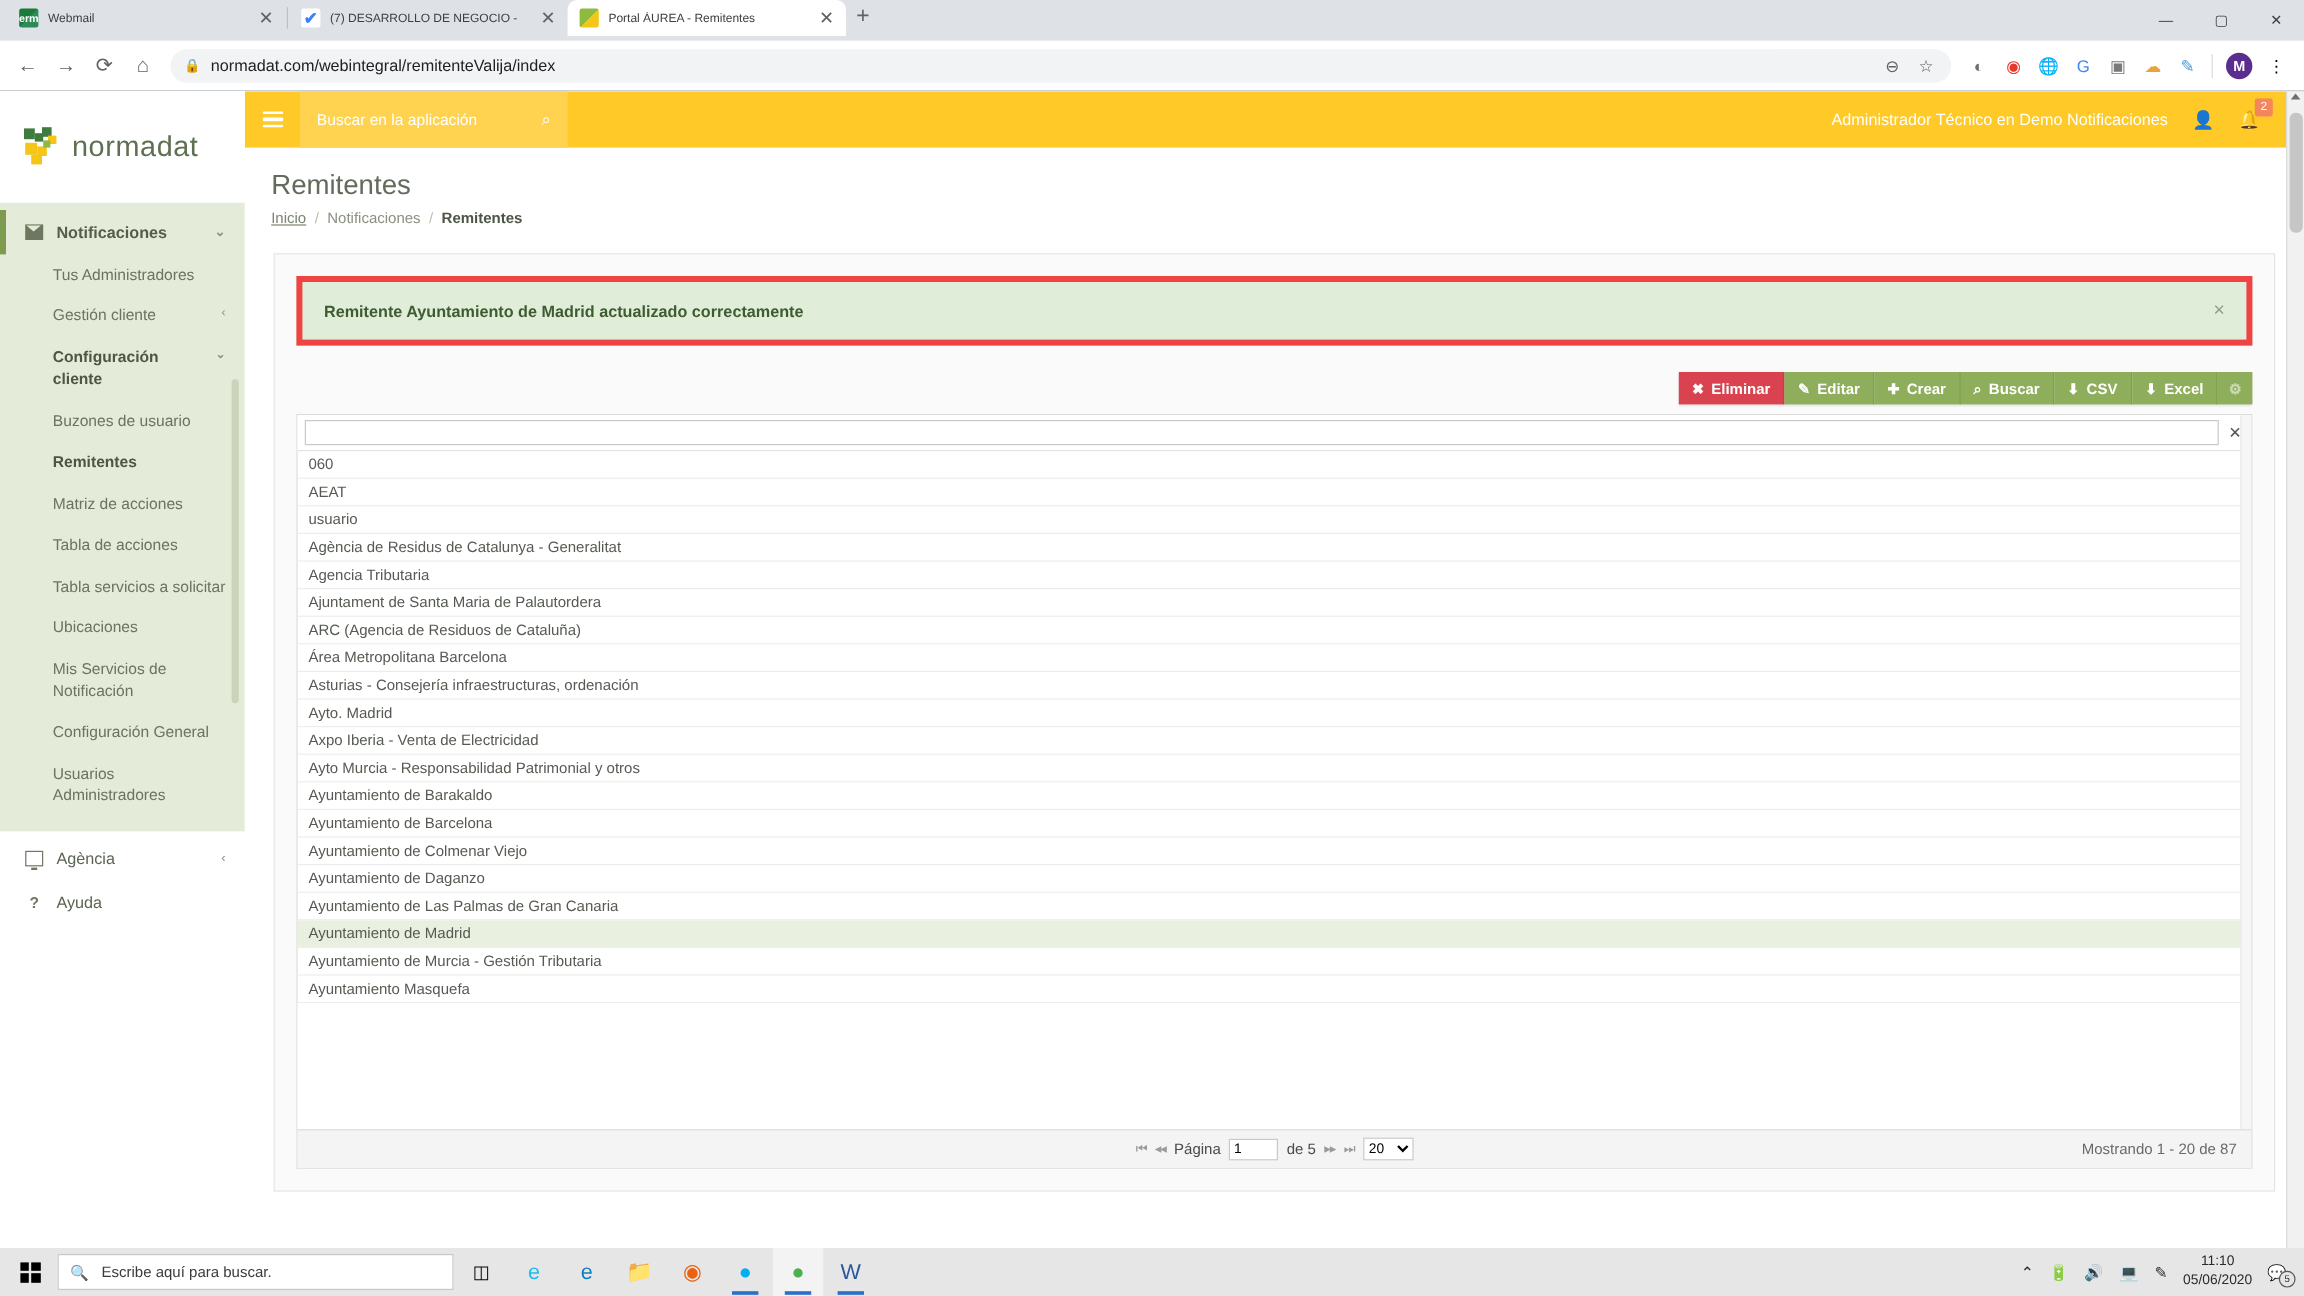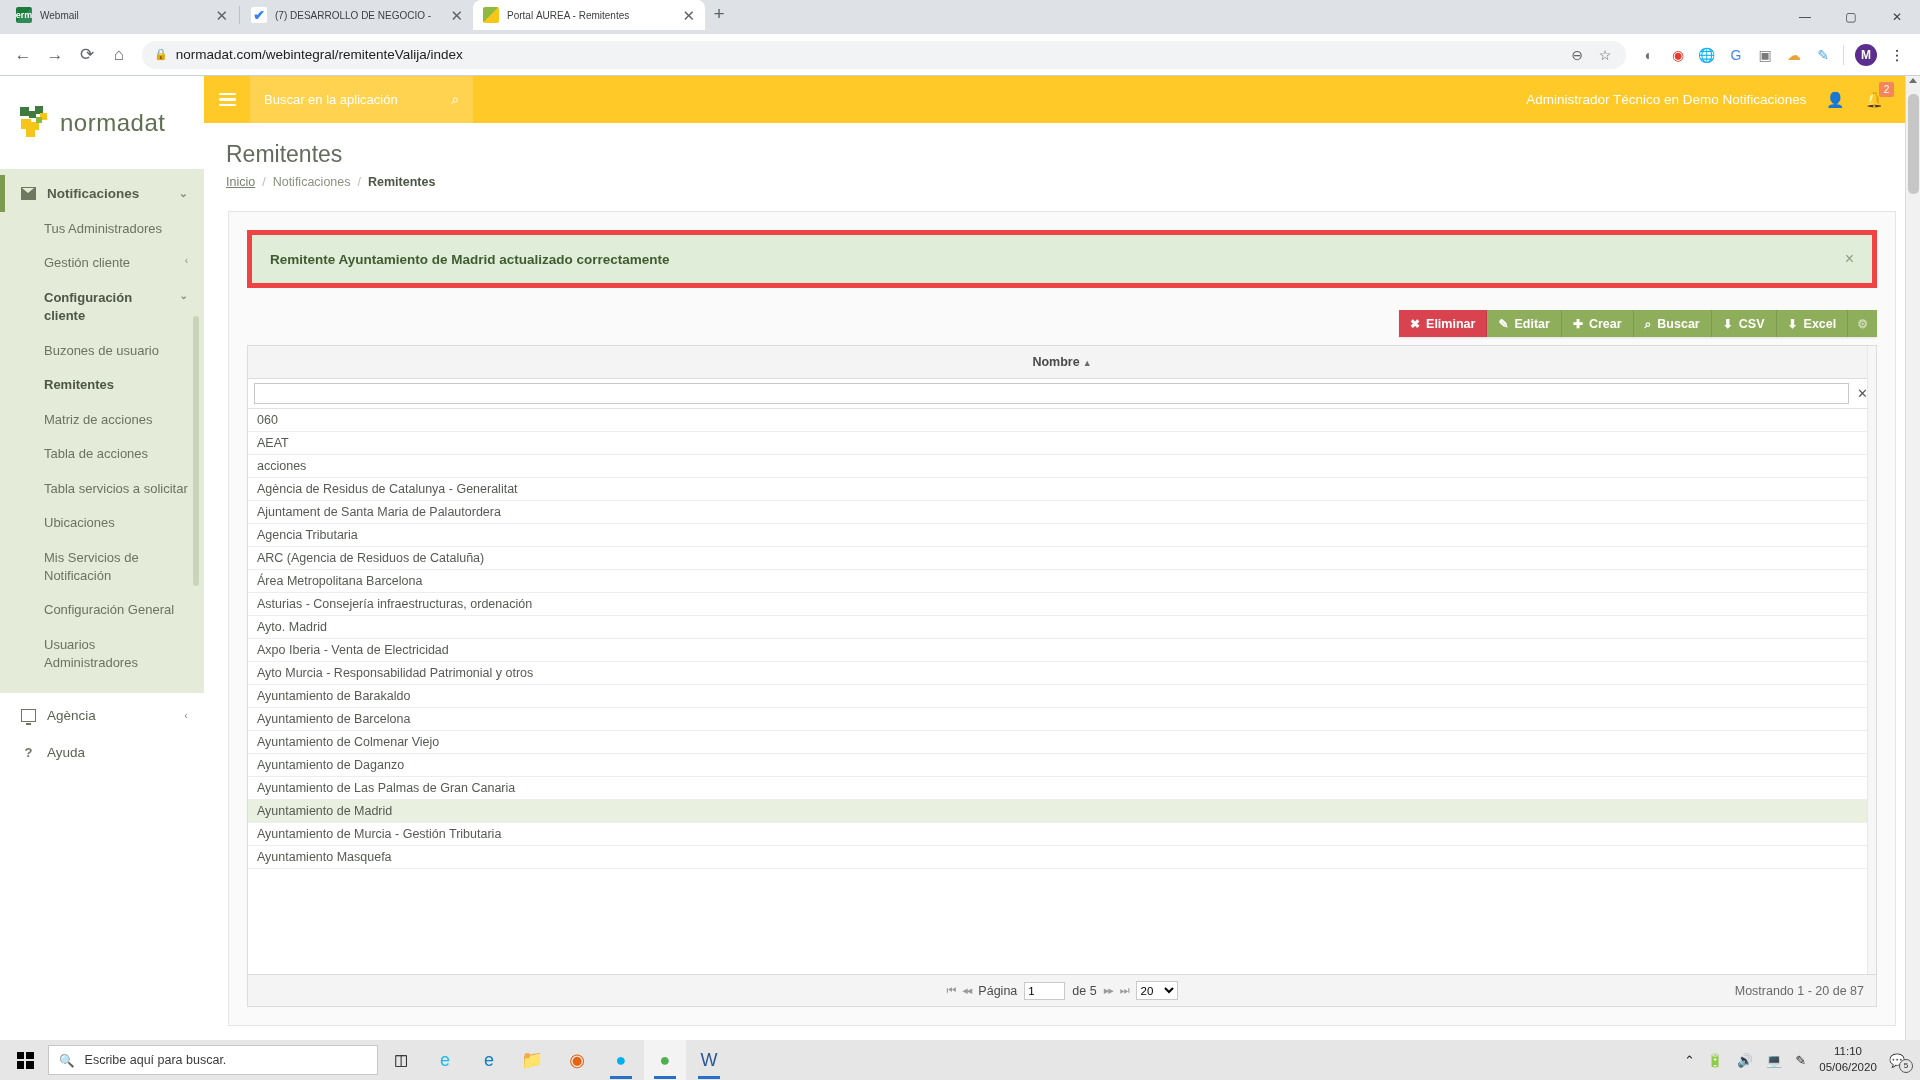--- a/index.html
+++ b/index.html
@@ -469,52 +469,47 @@
             <button class="btn gear">
               <span class="g-ico" style="opacity:.55;">⚙</span>
             </button>
           </div>
         </div>
 
         <div class="table-card">
           <div class="table-scroll-shell">
             <table class="tbl">
               <thead>
-                <tr>
-                  <th>
-                    <span>Nombre</span><span class="sort-arrow">▲</span>
-                  </th>
-                </tr>
                 <tr class="filter-row">
                   <td>
                     <div class="filter-cell">
                       <input class="filter-input" value="" style="">
                       <span class="filter-clear">✕</span>
                     </div>
                   </td>
                 </tr>
               </thead>
               <tbody id="table-body">
                   <tr>
                     <td>060</td>
                   </tr>
                   <tr>
                     <td>AEAT</td>
                   </tr>
                   <tr>
-                    <td>acciones</td>
+                    <td>usuario</td>
                   </tr>
                   <tr>
                     <td>Agència de Residus de Catalunya - Generalitat</td>
                   </tr>
                   <tr>
+                    <td>Agencia Tributaria</td>
+                  </tr>
+                  <tr>
                     <td>Ajuntament de Santa Maria de Palautordera</td>
-                  </tr>
-                  <tr>
-                    <td>Agencia Tributaria</td>
                   </tr>
                   <tr>
                     <td>ARC (Agencia de Residuos de Cataluña)</td>
                   </tr>
                   <tr>
                     <td>Área Metropolitana Barcelona</td>
                   </tr>
                   <tr>
                     <td>Asturias - Consejería infraestructuras, ordenación</td>
                   </tr>

